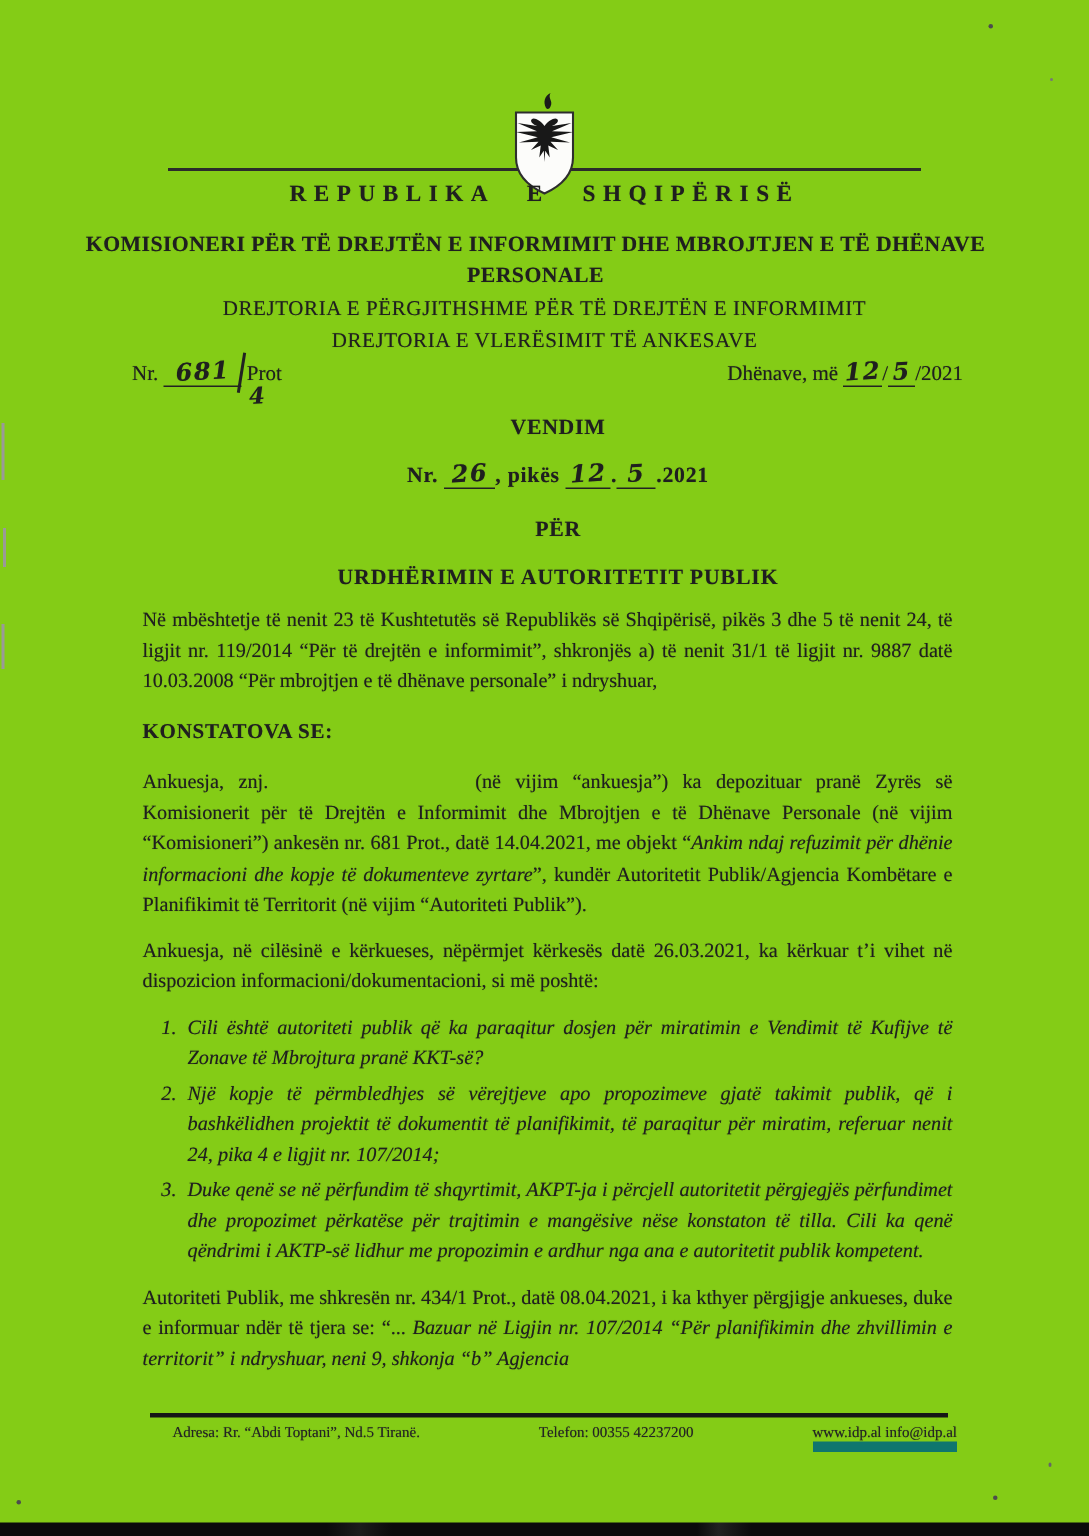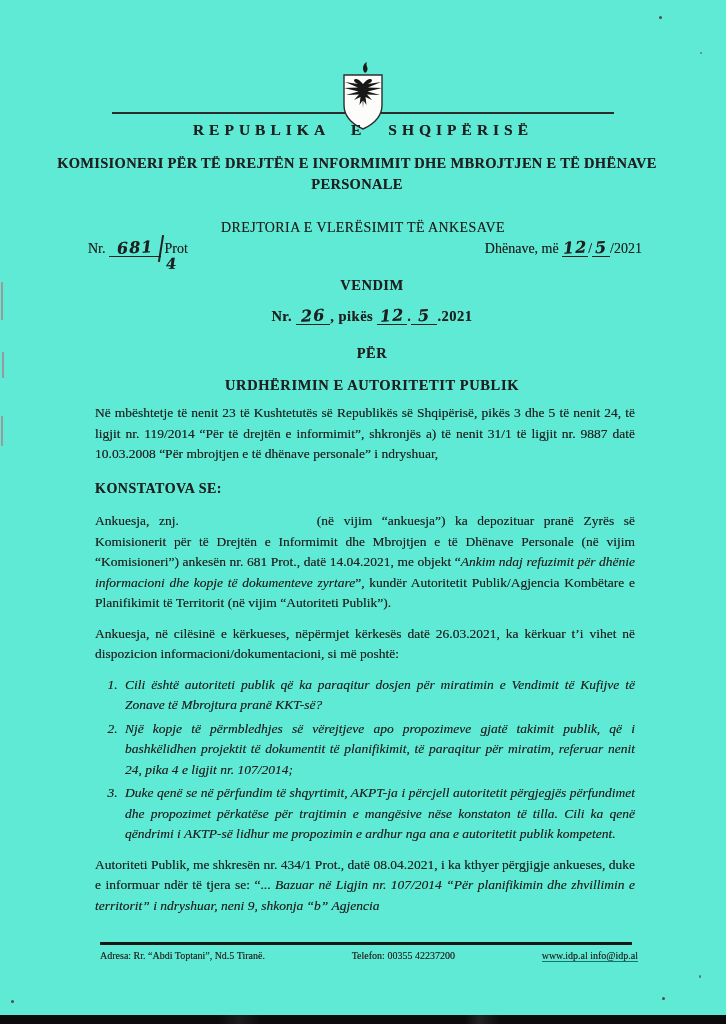--- a/index.html
+++ b/index.html
@@ -1,20 +1,20 @@
 <!DOCTYPE html>
 <html lang="sq"><head>
 <meta charset="utf-8">
 <style>
   html,body { margin:0; padding:0; background:#e8e8e6; }
   .page {
     position:relative;
     width:726px; height:1024px;
     margin:0 auto;
-    background:#5eead4;
+    background:#84cc16;
     font-family:"Liberation Serif", serif;
     color:#1f1f1f;
     overflow:hidden;
     text-shadow:0 0 0.5px rgba(35,35,35,.55);
   }
   
   .divider {
     position:absolute; top:112px; left:112px; width:502px; height:2px;
     background:#2b2b2b;
   }
@@ -61,25 +61,25 @@
   }
   .para { margin:0 0 10px 0; }
   .konst { margin:14px 0 12px 0; text-align:left; font-weight:bold; font-size:14px; letter-spacing:0.5px; }
   .gap { display:inline-block; width:138px; }
   .req-list { margin:0 0 10px 0; padding:0 0 0 26px; font-style:italic; }
   .req-list li { margin:0 0 3px 0; padding-left:4px; }
   .it { font-style:italic; }
   
   .footer-rule { position:absolute; top:942px; left:100px; width:532px; height:3px; background:#161616; }
   .footer {
-    position:absolute; top:950px; left:100px; right:88px;
+    position:absolute; top:950px; left:115px; right:88px;
     display:flex; justify-content:space-between;
     font-size:10px; color:#242424;
   }
-  .weblink { border-bottom:1px solid #0f766e;text-align:right; }
+  .weblink { border-bottom:7px solid #0f766e;text-align:right; }
   .bottom-bar {
     position:absolute; bottom:0; left:0; width:100%; height:9px;
     background:linear-gradient(90deg,#0b0b0b 0%,#0b0b0b 30%,#1c1c1c 33%,#0b0b0b 36%,#0b0b0b 64%,#222 66%,#0b0b0b 69%,#0b0b0b 100%);
   }
   
   .speck { position:absolute; background:#4d4d4d; border-radius:50%; }
   .edge-mark { position:absolute; background:#9a9a98; }
 </style>
 </head>
 <body>
@@ -99,20 +99,21 @@
   <div class="emblem">
     <svg width="52" height="74" viewBox="0 0 52 74">
       <path d="M27,12 C25,8 26,4 30,2 C28,6 32,7 30,11 C29,13 28,13 27,12 Z" fill="#1a1a1a"></path>
       <path d="M7,15 H45 V45 C45,57 37,64 26,69 C15,64 7,57 7,45 Z" fill="#fcfcfa" stroke="#2e2e2e" stroke-width="1.4"></path>
       <path fill="#181818" d="M26,24 C23,20 19,18 17.5,19.5 C16,21 18.5,23 21,24 L8,22 L21,27.5 L7,28 L21.5,31.5 L9,35 L22,34.5 L17,40 L23.5,37 L22.5,45 L25.5,40.5 L26,48 L26.5,40.5 L29.5,45 L28.5,37 L35,40 L30,34.5 L43,35 L30.5,31.5 L45,28 L31,27.5 L44,22 L31,24 C33.5,23 36,21 34.5,19.5 C33,18 29,20 26,24 Z"></path>
     </svg>
   </div>
 
   <div class="republic">REPUBLIKA E SHQIPËRISË</div>
   <div class="inst">KOMISIONERI PËR TË DREJTËN E INFORMIMIT DHE MBROJTJEN E TË DHËNAVE PERSONALE</div>
+  <div class="dir dir1">DREJTORIA E PËRGJITHSHME PËR TË DREJTËN E INFORMIMIT</div>
   <div class="dir dir2">DREJTORIA E VLERËSIMIT TË ANKESAVE</div>
 
   <div class="prot-row">
     <div>
       <span>Nr.</span>
       <span class="prot-wrap">
         <span class="blank prot-blank"><span class="hw">681</span></span>
         <span class="frac-stroke"></span>
         <span class="hw prot-sub">4</span>
       </span>

